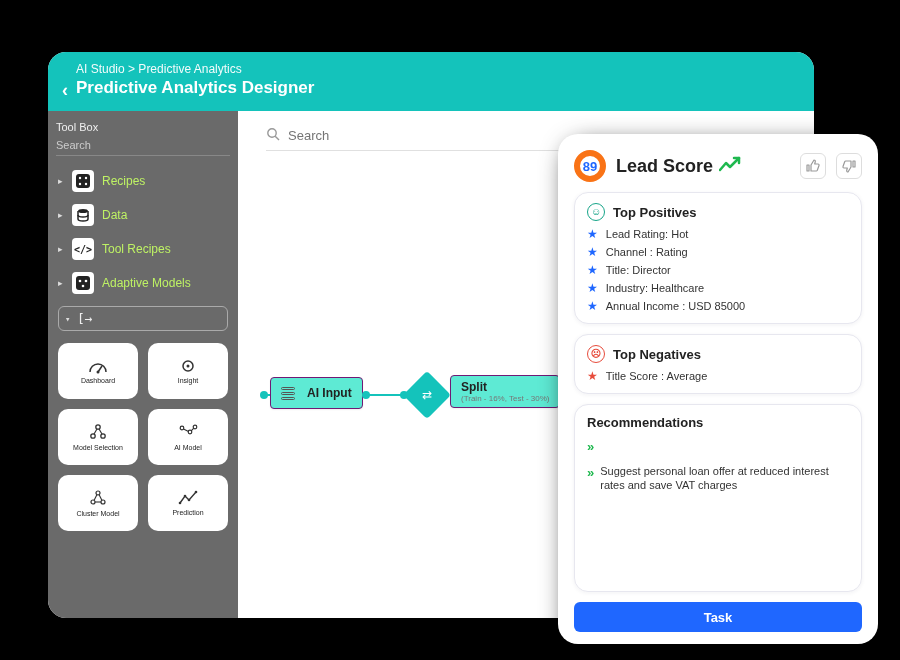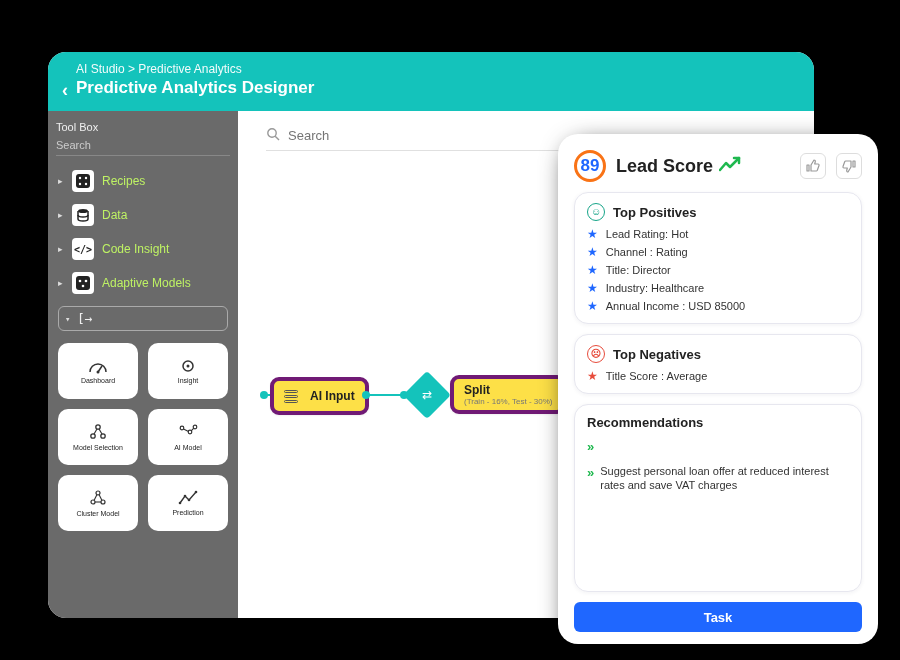--- a/index.html
+++ b/index.html
@@ -107,21 +107,21 @@
     width: 8px; height: 8px; border-radius: 50%;
     background: #14c3bb; position: absolute;
   }
   .edge {
     position: absolute; height: 2px; background: #14c3bb;
   }
   .edge-v {
     position: absolute; width: 2px; background: #14c3bb;
   }
   .node-box {
-    position: absolute; background: #fde047; border: 4px solid #701a75; border-radius: 9px;
+    position: absolute; background: #5eead4; border: 1px solid #701a75; border-radius: 4px;
     display: flex; align-items: center; gap: 8px;
     padding: 4px 10px 4px 6px;
     box-shadow: 0 1px 2px rgba(0,0,0,0.06);
   }
   .node-icon {
     width: 22px; height: 22px; border-radius: 4px;
     display: flex; align-items: center; justify-content: center;
     color: #555; font-size: 13px;
   }
   .node-title { font-size: 12px; font-weight: 600; color: #222; }
@@ -140,23 +140,23 @@
     background: #fff; border-radius: 20px;
     box-shadow: 8px 10px 24px rgba(0,0,0,0.8);
     padding: 16px 16px 12px 16px;
     display: flex; flex-direction: column; gap: 10px;
     color: #222;
     overflow: hidden;
   }
   .lc-header { display: flex; align-items: center; gap: 10px; }
   .score-ring {
     width: 32px; height: 32px; border-radius: 50%;
-    border: 3px solid #f97316;
+    border: 6px solid #f97316;
     display: flex; align-items: center; justify-content: center;
-    font-size: 17px; font-weight: 700; color: #1f67ff;
+    font-size: 13px; font-weight: 700; color: #1f67ff;
   }
   .lc-title { font-size: 18px; font-weight: 800; flex: 1; display: flex; align-items: flex-start; gap: 6px; }
   .trend-up { color: #1fb84f; font-size: 18px; font-weight: 900; }
   .thumb-btn {
     width: 26px; height: 26px; border: 1px solid #ddd; border-radius: 6px;
     display: flex; align-items: center; justify-content: center;
     color: #888; font-size: 13px; cursor: pointer;
   }
   .panel {
     border: 1px solid #e7e7ef; border-radius: 14px;
@@ -228,21 +228,21 @@
                 <ellipse cx="7" cy="3" rx="5" ry="2" fill="#222"></ellipse>
                 <path d="M2 3v8c0 1.1 2.24 2 5 2s5-.9 5-2V3" fill="none" stroke="#222" stroke-width="1.5"></path>
                 <path d="M2 7c0 1.1 2.24 2 5 2s5-.9 5-2" fill="none" stroke="#222" stroke-width="1.5"></path>
               </svg>
           </span>
           <span class="sb-label">Data</span>
         </div>
         <div class="sb-row">
           <span class="sb-caret">▸</span>
           <span class="sb-icon" style="font-family:monospace;font-size:10px;">&lt;/&gt;</span>
-          <span class="sb-label">Code Insight</span>
+          <span class="sb-label">Tool Recipes</span>
         </div>
         <div class="sb-row">
           <span class="sb-caret">▸</span>
           <span class="sb-icon">
             <svg width="14" height="14" viewBox="0 0 14 14">
                 <rect x="0" y="0" width="14" height="14" rx="3" fill="#222"></rect>
                 <circle cx="4" cy="5" r="1.3" fill="#fff"></circle>
                 <circle cx="10" cy="5" r="1.3" fill="#fff"></circle>
                 <circle cx="7" cy="10" r="1.3" fill="#fff"></circle>
               </svg>

